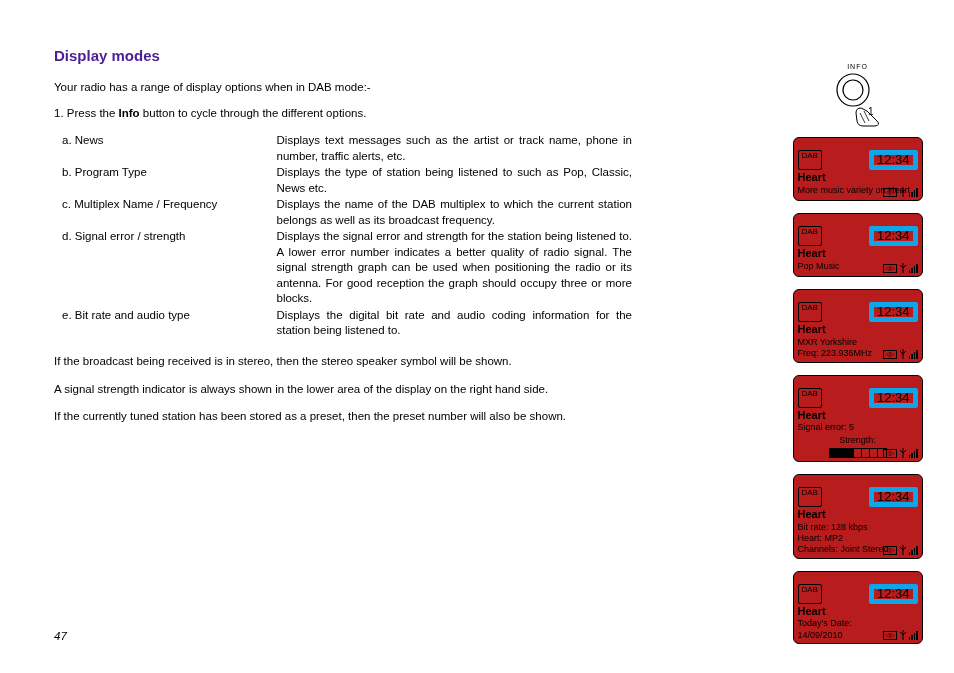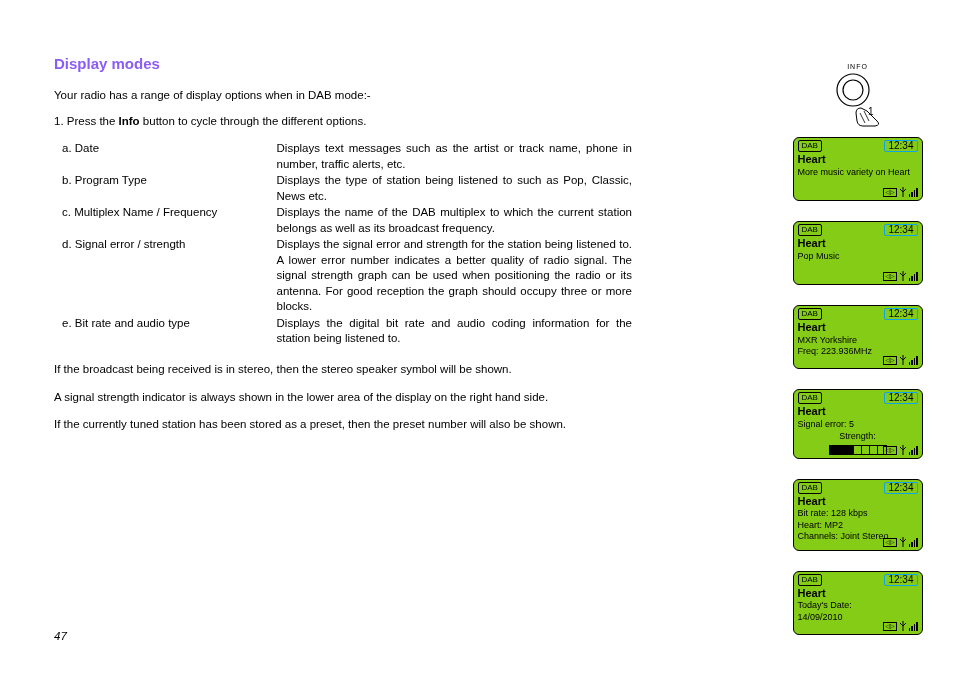--- a/index.html
+++ b/index.html
@@ -14,24 +14,24 @@
   line-height: 1.35;
 }
 .page {
   position: relative;
   width: 954px;
   height: 673px;
   box-sizing: border-box;
   padding: 42px 20px 0 54px;
 }
 h1.title {
-  margin: 12px 0 14px 0;
+  margin: 4px 0 14px 0;
   font-size: 15px;
   font-weight: bold;
-  color: #8b5cf6;
+  color: #4c1d95;
 }
 .intro {
   margin: 0 0 10px 0;
   width: 570px;
   text-align: justify;
 }
 .step {
   margin: 0 0 12px 0;
   width: 570px;
 }
@@ -78,36 +78,36 @@
   font-size: 7px;
   letter-spacing: 1px;
   margin-bottom: 2px;
 }
 .finger-svg { margin-bottom: 6px; }
 
 .lcd {
   width: 130px;
   border: 1px solid #000;
   border-radius: 6px;
-  margin-bottom: 20px;
-  background: #84cc16;
+  margin-bottom: 12px;
+  background: #b91c1c;
   font-size: 9px;
   line-height: 1.15;
   box-sizing: border-box;
-  padding: 2px 4px 3px 4px;
+  padding: 12px 4px 3px 4px;
   position: relative;
   min-height: 64px;
 }
 .lcd-top {
   display: flex;
   justify-content: space-between;
   font-size: 9px;
 }
 .mode { border: 1px solid #000; padding: 0 3px; border-radius: 2px; font-size: 8px; line-height: 10px;}
-.time { border: 1px solid #0ea5e9; padding: 0 3px; border-radius: 2px; font-size: 10px; line-height: 10px;}
+.time { border: 5px solid #0ea5e9; padding: 0 3px; border-radius: 2px; font-size: 13px; line-height: 10px;}
 .station { font-weight: bold; font-size: 11px; margin-top: 1px; }
 .body-lines { font-size: 9px; margin-top: 1px; }
 .lcd-icons {
   position: absolute;
   right: 4px;
   bottom: 3px;
   display: flex;
   align-items: flex-end;
   gap: 2px;
 }
@@ -144,21 +144,21 @@
   <h1 class="title">Display modes</h1>
 
   <p class="intro">Your radio has a range of display options when in DAB mode:-</p>
 
   <p class="step">
     <span>1. Press the </span><b>Info</b><span> button to cycle through the different options.</span>
   </p>
 
   <div class="options">
     <div class="row">
-      <div class="olabel">a. Date</div>
+      <div class="olabel">a. News</div>
       <div class="odesc">Displays text messages such as the artist or track name, phone in number, traffic alerts, etc.</div>
     </div>
     <div class="row">
       <div class="olabel">b. Program Type</div>
       <div class="odesc">Displays the type of station being listened to such as Pop, Classic, News etc.</div>
     </div>
     <div class="row">
       <div class="olabel">c. Multiplex Name / Frequency</div>
       <div class="odesc">Displays the name of the DAB multiplex to which the current station belongs as well as its broadcast frequency.</div>
     </div>

